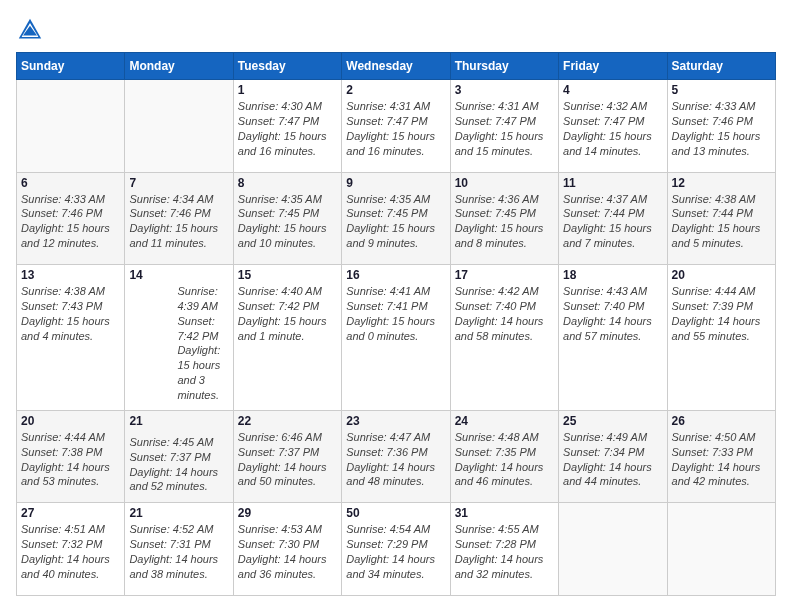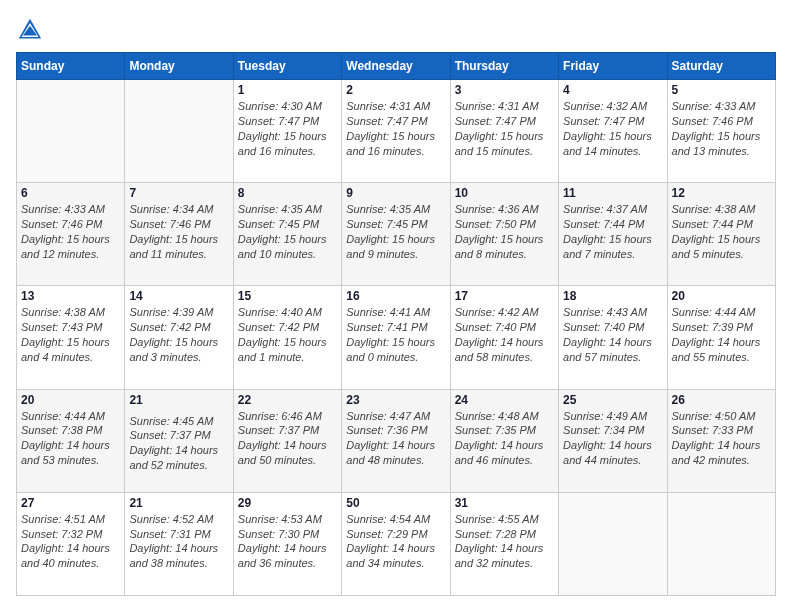--- a/index.html
+++ b/index.html
@@ -195,21 +195,21 @@
           <td>
             <span class="day-num">9</span>
             <div class="day-info" style="white-space: pre-line;">Sunrise: 4:35 AM
 Sunset: 7:45 PM
 Daylight: 15 hours
 and 9 minutes.</div>
           </td>
           <td>
             <span class="day-num">10</span>
             <div class="day-info" style="white-space: pre-line;">Sunrise: 4:36 AM
-Sunset: 7:50 PM
+Sunset: 7:45 PM
 Daylight: 15 hours
 and 8 minutes.</div>
           </td>
           <td>
             <span class="day-num">11</span>
             <div class="day-info" style="white-space: pre-line;">Sunrise: 4:37 AM
 Sunset: 7:44 PM
 Daylight: 15 hours
 and 7 minutes.</div>
           </td>
@@ -224,21 +224,21 @@
         <tr>
           <td>
             <span class="day-num">13</span>
             <div class="day-info" style="white-space: pre-line;">Sunrise: 4:38 AM
 Sunset: 7:43 PM
 Daylight: 15 hours
 and 4 minutes.</div>
           </td>
           <td>
             <span class="day-num">14</span>
-            <div class="day-info" style="white-space: pre-line;">Sunrise: 4:39 AM
+            <div class="day-info" style="white-space: pre-line; margin-left: 48px;">Sunrise: 4:39 AM
 Sunset: 7:42 PM
 Daylight: 15 hours
 and 3 minutes.</div>
           </td>
           <td>
             <span class="day-num">15</span>
             <div class="day-info" style="white-space: pre-line;">Sunrise: 4:40 AM
 Sunset: 7:42 PM
 Daylight: 15 hours
 and 1 minute.</div>

